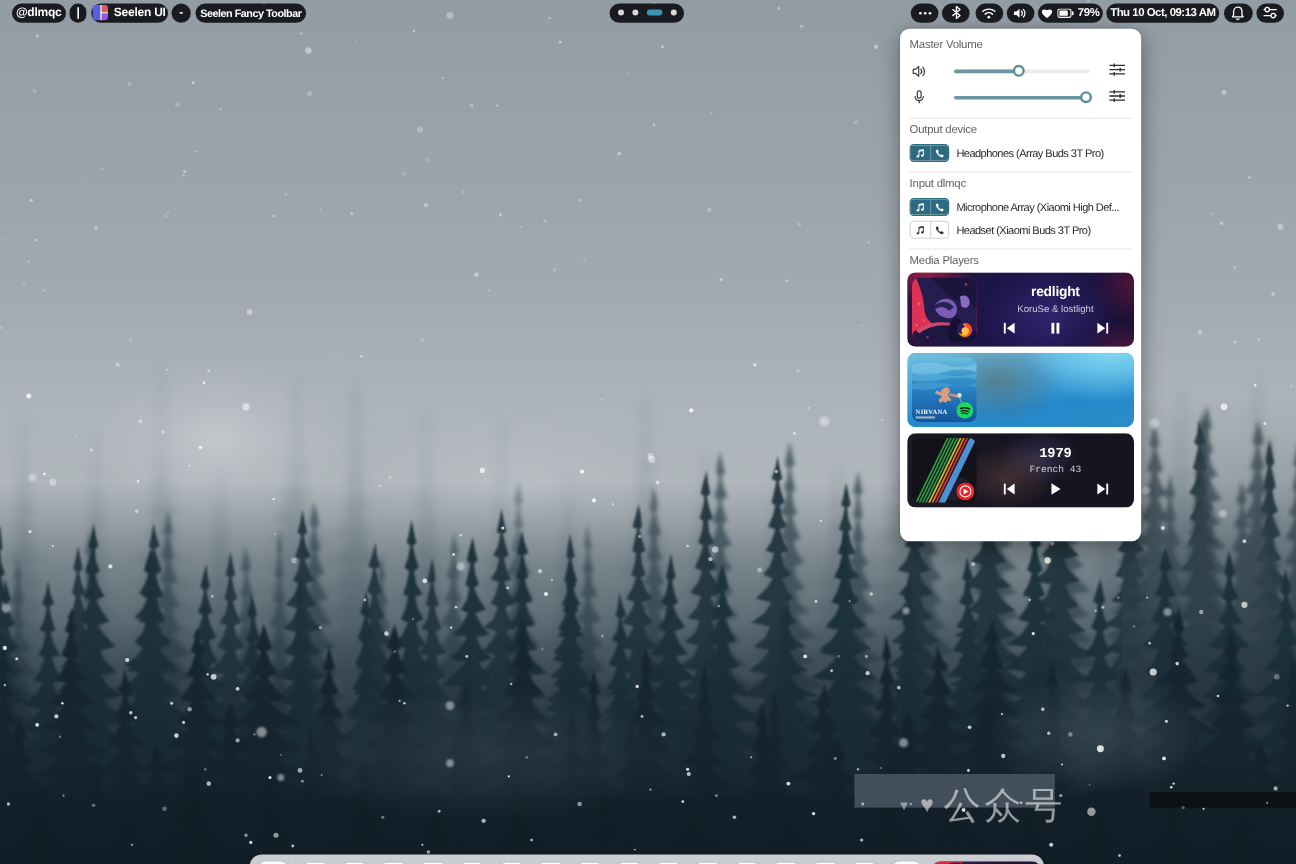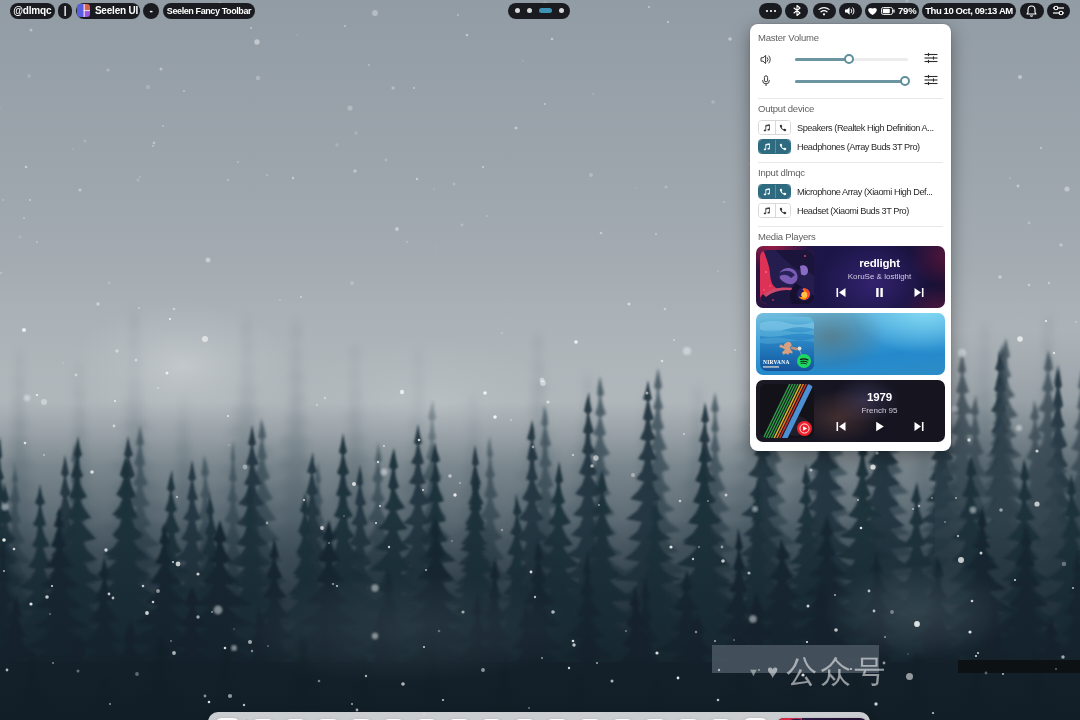--- a/index.html
+++ b/index.html
@@ -750,38 +750,20 @@
               <line x1="0.5" y1="9.5" x2="13.5" y2="9.5"></line>
               <line x1="4.5" y1="0.9" x2="4.5" y2="4.1"></line>
               <line x1="9.5" y1="4.4" x2="9.5" y2="7.6"></line>
               <line x1="4.5" y1="7.9" x2="4.5" y2="11.1"></line>
             </g>
           </svg></span>
       </div>
 <div class="divider"></div>
 <div class="sect">Output device</div>
 <div class="devrow">
-        <div class="segbtn">
-          <span class="seg">
-            <svg class="" width="8" height="8" viewBox="0 0 9 9">
-              <path d="M3.1 7.2 L3.1 1.6 L7.3 0.8 L7.3 6.4" stroke="#333" stroke-width="0.9" fill="none"></path>
-              <ellipse cx="2.1" cy="7.2" rx="1.25" ry="1.05" fill="#333"></ellipse>
-              <ellipse cx="6.3" cy="6.4" rx="1.25" ry="1.05" fill="#333"></ellipse>
-              <path d="M3.1 2.8 L7.3 2 L7.3 0.8 L3.1 1.6 Z" fill="#333"></path>
-            </svg>
-          </span>
-          <span class="seg">
-            <svg class="" width="8" height="8" viewBox="0 0 9 9">
-              <path d="M1.3 1.2 C1 1.5 0.8 2.3 1.2 3.2 C2 5 4 7 5.8 7.8 C6.7 8.2 7.5 8 7.8 7.7 L8.2 6.6 C8.3 6.3 8.2 6 7.9 5.9 L6.3 5.4 C6 5.3 5.8 5.4 5.6 5.6 L5.2 6 C4.2 5.5 3.5 4.8 3 3.8 L3.4 3.4 C3.6 3.2 3.7 3 3.6 2.7 L3.1 1.1 C3 0.8 2.7 0.7 2.4 0.8 Z" fill="#333"></path>
-            </svg>
-          </span>
-        </div>
-<div class="devname">Speakers (Realtek High Definition A...</div>
-      </div>
-<div class="devrow">
         <div class="segbtn on">
           <span class="seg">
             <svg class="" width="8" height="8" viewBox="0 0 9 9">
               <path d="M3.1 7.2 L3.1 1.6 L7.3 0.8 L7.3 6.4" stroke="#fff" stroke-width="0.9" fill="none"></path>
               <ellipse cx="2.1" cy="7.2" rx="1.25" ry="1.05" fill="#fff"></ellipse>
               <ellipse cx="6.3" cy="6.4" rx="1.25" ry="1.05" fill="#fff"></ellipse>
               <path d="M3.1 2.8 L7.3 2 L7.3 0.8 L3.1 1.6 Z" fill="#fff"></path>
             </svg>
           </span>
           <span class="seg">
@@ -894,42 +876,42 @@
 <line x1="39.5" y1="33" x2="43.5" y2="43" stroke="#d8d8cc" stroke-width="0.6" opacity="0.8"></line>
 <text x="3" y="47" font-family="Liberation Serif" font-size="5.4" font-weight="bold" fill="#fff" letter-spacing="0.3">NIRVANA</text>
 <rect x="3" y="49" width="16" height="1.8" fill="#d0d0c8" opacity="0.75"></rect>
           </svg><span class="badge"><svg class="" width="14" height="14" viewBox="0 0 14 14">
               <circle cx="7" cy="7" r="7" fill="#1ed760"></circle>
 <path d="M3.5 5.4 C6 4.6 9 4.8 11 6" stroke="#111" stroke-width="1.15" fill="none" stroke-linecap="round"></path>
 <path d="M3.8 7.5 C6 6.9 8.6 7.1 10.3 8.1" stroke="#111" stroke-width="1" fill="none" stroke-linecap="round"></path>
 <path d="M4.1 9.4 C6 8.9 8 9.1 9.5 10" stroke="#111" stroke-width="0.9" fill="none" stroke-linecap="round"></path>
             </svg></span></div>
       </div>
-<div class="mcard" style="background:radial-gradient(60px 40px at 44% 60%, rgba(180,115,90,0.28), rgba(180,115,90,0) 70%),radial-gradient(45px 32px at 58% 32%, rgba(110,100,160,0.32), rgba(110,100,160,0) 75%),linear-gradient(100deg, #1a1924 0%, #141320 50%, #16151f 100%);">
+<div class="mcard" style="background:radial-gradient(60px 40px at 44% 60%, rgba(180,115,90,0.28), rgba(180,115,90,0) 70%),radial-gradient(45px 32px at 58% 32%, rgba(110,100,160,0.32), rgba(110,100,160,0) 75%),linear-gradient(100deg, #1a1924 0%, #141320 50%, #16151f 100%);font-family:Liberation Mono, monospace;">
         <div class="art"><svg class="" width="54" height="54" viewBox="0 0 54 54">
             <rect width="54" height="54" fill="#131219"></rect>
 <ellipse cx="36" cy="42" rx="14" ry="10" fill="#2a2838" opacity="0.55"></ellipse>
 <g transform="rotate(26 27 27)">
               <rect x="17.0" y="-16" width="1.4" height="90" fill="#2e9a48"></rect>
               <rect x="19.4" y="-16" width="1.4" height="90" fill="#2e9a48"></rect>
               <rect x="21.8" y="-16" width="1.4" height="90" fill="#2e9a48"></rect>
               <rect x="24.2" y="-16" width="1.4" height="90" fill="#2e9a48"></rect>
               <rect x="26.6" y="-16" width="1.5" height="90" fill="#d8b828"></rect>
               <rect x="29.1" y="-16" width="1.5" height="90" fill="#e07820"></rect>
               <rect x="31.6" y="-16" width="1.5" height="90" fill="#c83030"></rect>
               <rect x="34.2" y="-16" width="5.2" height="90" fill="#4c8fd2"></rect>
             </g>
           </svg><span class="badge"><svg class="" width="15" height="15" viewBox="0 0 15 15">
               <circle cx="7.5" cy="7.5" r="7.5" fill="#f0202a"></circle>
 <circle cx="7.5" cy="7.5" r="4.6" fill="none" stroke="#fff" stroke-width="0.9"></circle>
 <path d="M6 5.2 L10.2 7.5 L6 9.8 Z" fill="#fff"></path>
             </svg></span></div>
 <div class="meta">
           <div class="title" style="color:#fff">1979</div>
-          <div class="artist" style="color:#e8e4f2">French 95</div>
+          <div class="artist" style="color:#e8e4f2">French 43</div>
 <div class="ctr">
             <svg class="" width="11" height="11" viewBox="0 0 11 11">
               <rect x="0.5" y="1" width="1.6" height="9" fill="#fff"></rect>
               <path d="M9.5 1 L3 5.5 L9.5 10 Z" fill="#fff"></path>
             </svg>
             <svg class="" width="11" height="11" viewBox="0 0 11 11">
               <path d="M2.2 0.8 L9.8 5.5 L2.2 10.2 Z" fill="#fff"></path>
             </svg>
             <svg class="" width="11" height="11" viewBox="0 0 11 11">
               <rect x="8.9" y="1" width="1.6" height="9" fill="#fff"></rect>

